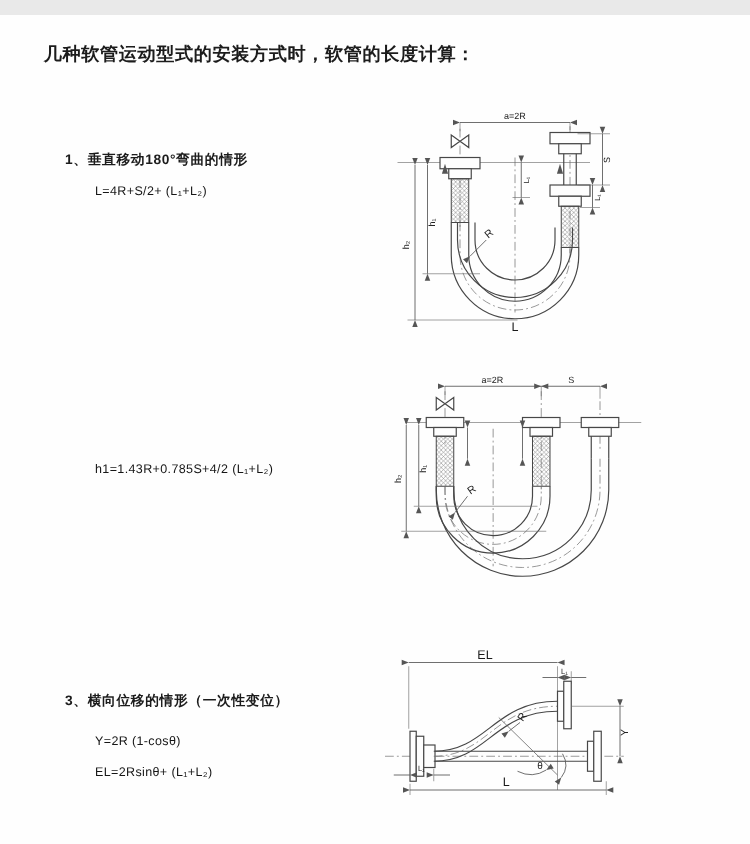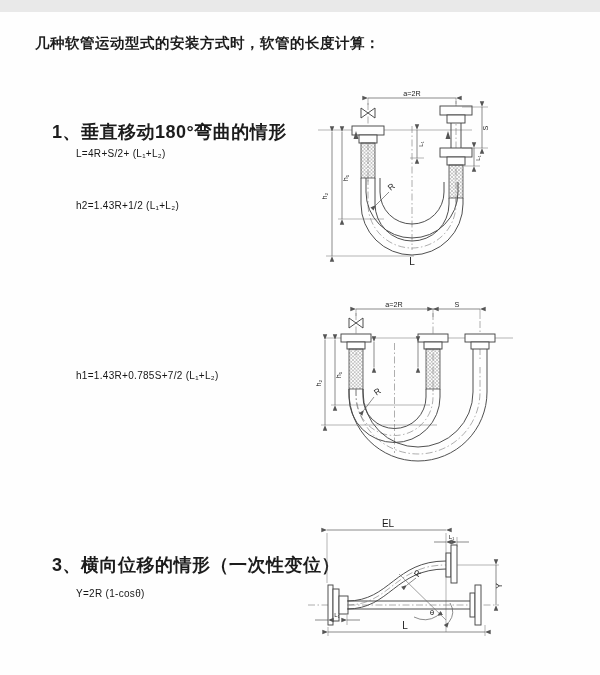--- a/index.html
+++ b/index.html
@@ -6,21 +6,21 @@
   .page{
     position:relative;width:600px;height:675px;background:#fefefe;
     font-family:"Liberation Sans","DejaVu Sans",sans-serif;color:#1c1c1c;
     overflow:hidden;margin:12px auto;
   }
   .title{
     position:absolute;left:35px;top:22px;font-size:14.5px;font-weight:bold;
     letter-spacing:.5px;white-space:nowrap;
   }
   .heading{
-    position:absolute;font-size:18px;font-weight:bold;letter-spacing:.5px;white-space:nowrap;
+    position:absolute;font-size:11px;font-weight:bold;letter-spacing:.5px;white-space:nowrap;
   }
   .formula{
     position:absolute;left:76px;font-size:10px;letter-spacing:.3px;white-space:nowrap;color:#161616;
   }
   .diagram{position:absolute;}
   
   svg{overflow:visible;}
   svg .dim{stroke:#5a5a5a;stroke-width:.7;fill:none;}
   svg .ext{stroke:#6a6a6a;stroke-width:.5;fill:none;}
   svg .cl{stroke:#6a6a6a;stroke-width:.55;fill:none;stroke-dasharray:7 2.5 1.5 2.5;}
@@ -33,21 +33,20 @@
 </style>
 </head>
 <body>
 
 <div class="page">
 
   <div class="title">几种软管运动型式的安装方式时，软管的长度计算：</div>
 
   <div class="heading" style="left:52px;top:108px">1、垂直移动180°弯曲的情形</div>
   <div class="formula" style="top:136px">L=4R+S/2+ (L₁+L₂)</div>
-  <div class="formula" style="top:188px">h2=1.43R+1/2 (L₁+L₂)</div>
 
   <svg class="diagram" style="left:312px;top:74px" width="225" height="192" viewBox="0 0 225 192" aria-hidden="true">
     <defs>
       <marker id="ar1" viewBox="0 0 10 10" refX="0.5" refY="5" markerWidth="9" markerHeight="9" orient="auto-start-reverse">
         <path d="M 0.5 5 L 9.5 1.5 L 9.5 8.5 z" fill="#555"></path>
       </marker>
       <pattern id="hx1" width="3.5" height="3.5" patternUnits="userSpaceOnUse">
         <path d="M0 3.5 L3.5 0 M0 0 L3.5 3.5" stroke="#8a8a8a" stroke-width="0.45"></path>
       </pattern>
     </defs>
@@ -125,21 +124,21 @@
       <line class="dim" x1="77" y1="106" x2="64" y2="119" marker-end="url(#ar1)"></line>
       <text class="lbl" x="81" y="103" transform="rotate(-40 81 103)" style="font-size:8.5px">R</text>
     </g>
 
     <path d="M44 45 L41.5 53 L46.5 53 z" fill="#555"></path>
     <path d="M136 45 L133.5 53 L138.5 53 z" fill="#555"></path>
 
     <text class="lblbig" x="100" y="179">L</text>
   </svg>
 
-  <div class="formula" style="top:358px">h1=1.43R+0.785S+7/2 (L₁+L₂)</div>
+  <div class="formula" style="top:358px">h1=1.43R+0.785S+4/2 (L₁+L₂)</div>
 
   <svg class="diagram" style="left:318px;top:285px" width="215" height="170" viewBox="0 0 215 170" aria-hidden="true">
     <defs>
       <marker id="ar2" viewBox="0 0 10 10" refX="0.5" refY="5" markerWidth="9" markerHeight="9" orient="auto-start-reverse">
         <path d="M 0.5 5 L 9.5 1.5 L 9.5 8.5 z" fill="#555"></path>
       </marker>
       <pattern id="hx2" width="3.5" height="3.5" patternUnits="userSpaceOnUse">
         <path d="M0 3.5 L3.5 0 M0 0 L3.5 3.5" stroke="#8a8a8a" stroke-width="0.45"></path>
       </pattern>
     </defs>
@@ -205,20 +204,21 @@
     <line class="dim" x1="100" y1="45" x2="100" y2="70" marker-start="url(#ar2)" marker-end="url(#ar2)"></line>
 
     <g>
       <line class="dim" x1="56" y1="100" x2="46" y2="113" marker-end="url(#ar2)"></line>
       <text class="lbl" x="61" y="97" transform="rotate(-35 61 97)" style="font-size:8.5px">R</text>
     </g>
   </svg>
 
   <div class="heading" style="left:52px;top:541px">3、横向位移的情形（一次性变位）</div>
   <div class="formula" style="top:576px">Y=2R (1-cosθ)</div>
+  <div class="formula" style="top:601px">EL=2Rsinθ+ (L₁+L₂)</div>
 
   <svg class="diagram" style="left:300px;top:505px" width="270" height="145" viewBox="0 0 270 145" aria-hidden="true">
     <defs>
       <marker id="ar3" viewBox="0 0 10 10" refX="0.5" refY="5" markerWidth="9" markerHeight="9" orient="auto-start-reverse">
         <path d="M 0.5 5 L 9.5 1.5 L 9.5 8.5 z" fill="#555"></path>
       </marker>
     </defs>
 
     <g>
       <line class="ext" x1="27" y1="16" x2="27" y2="66"></line>

